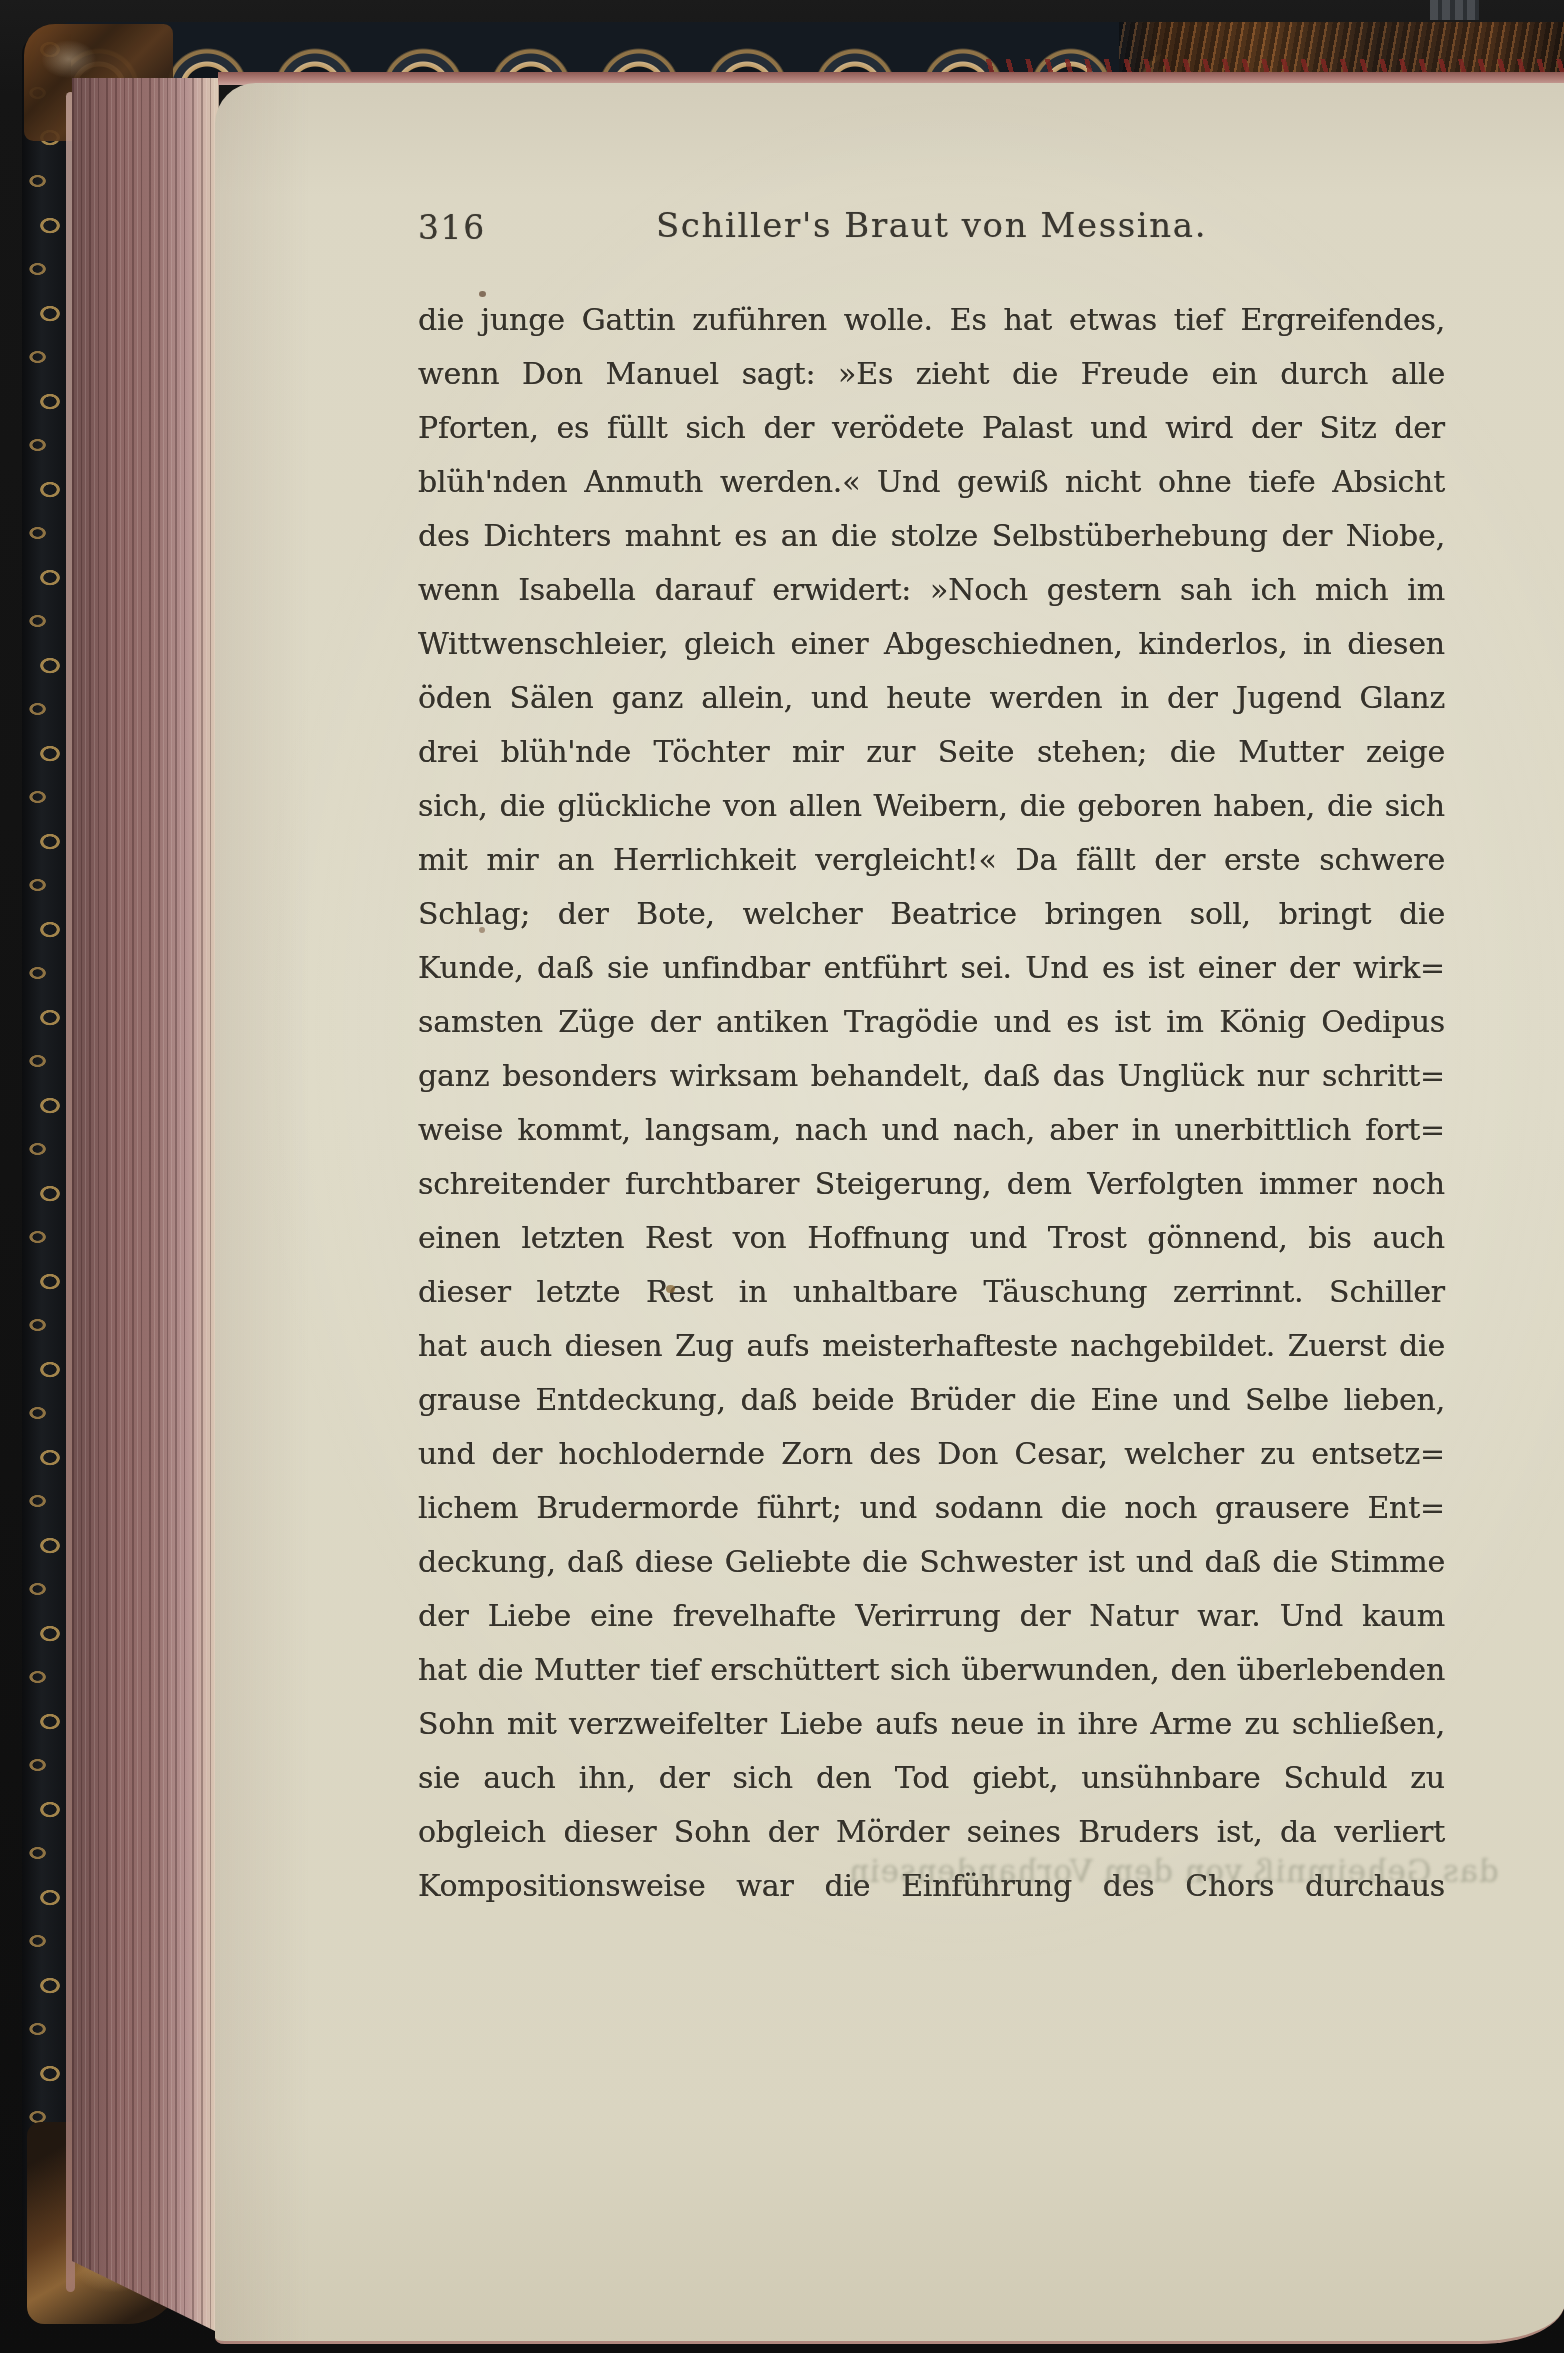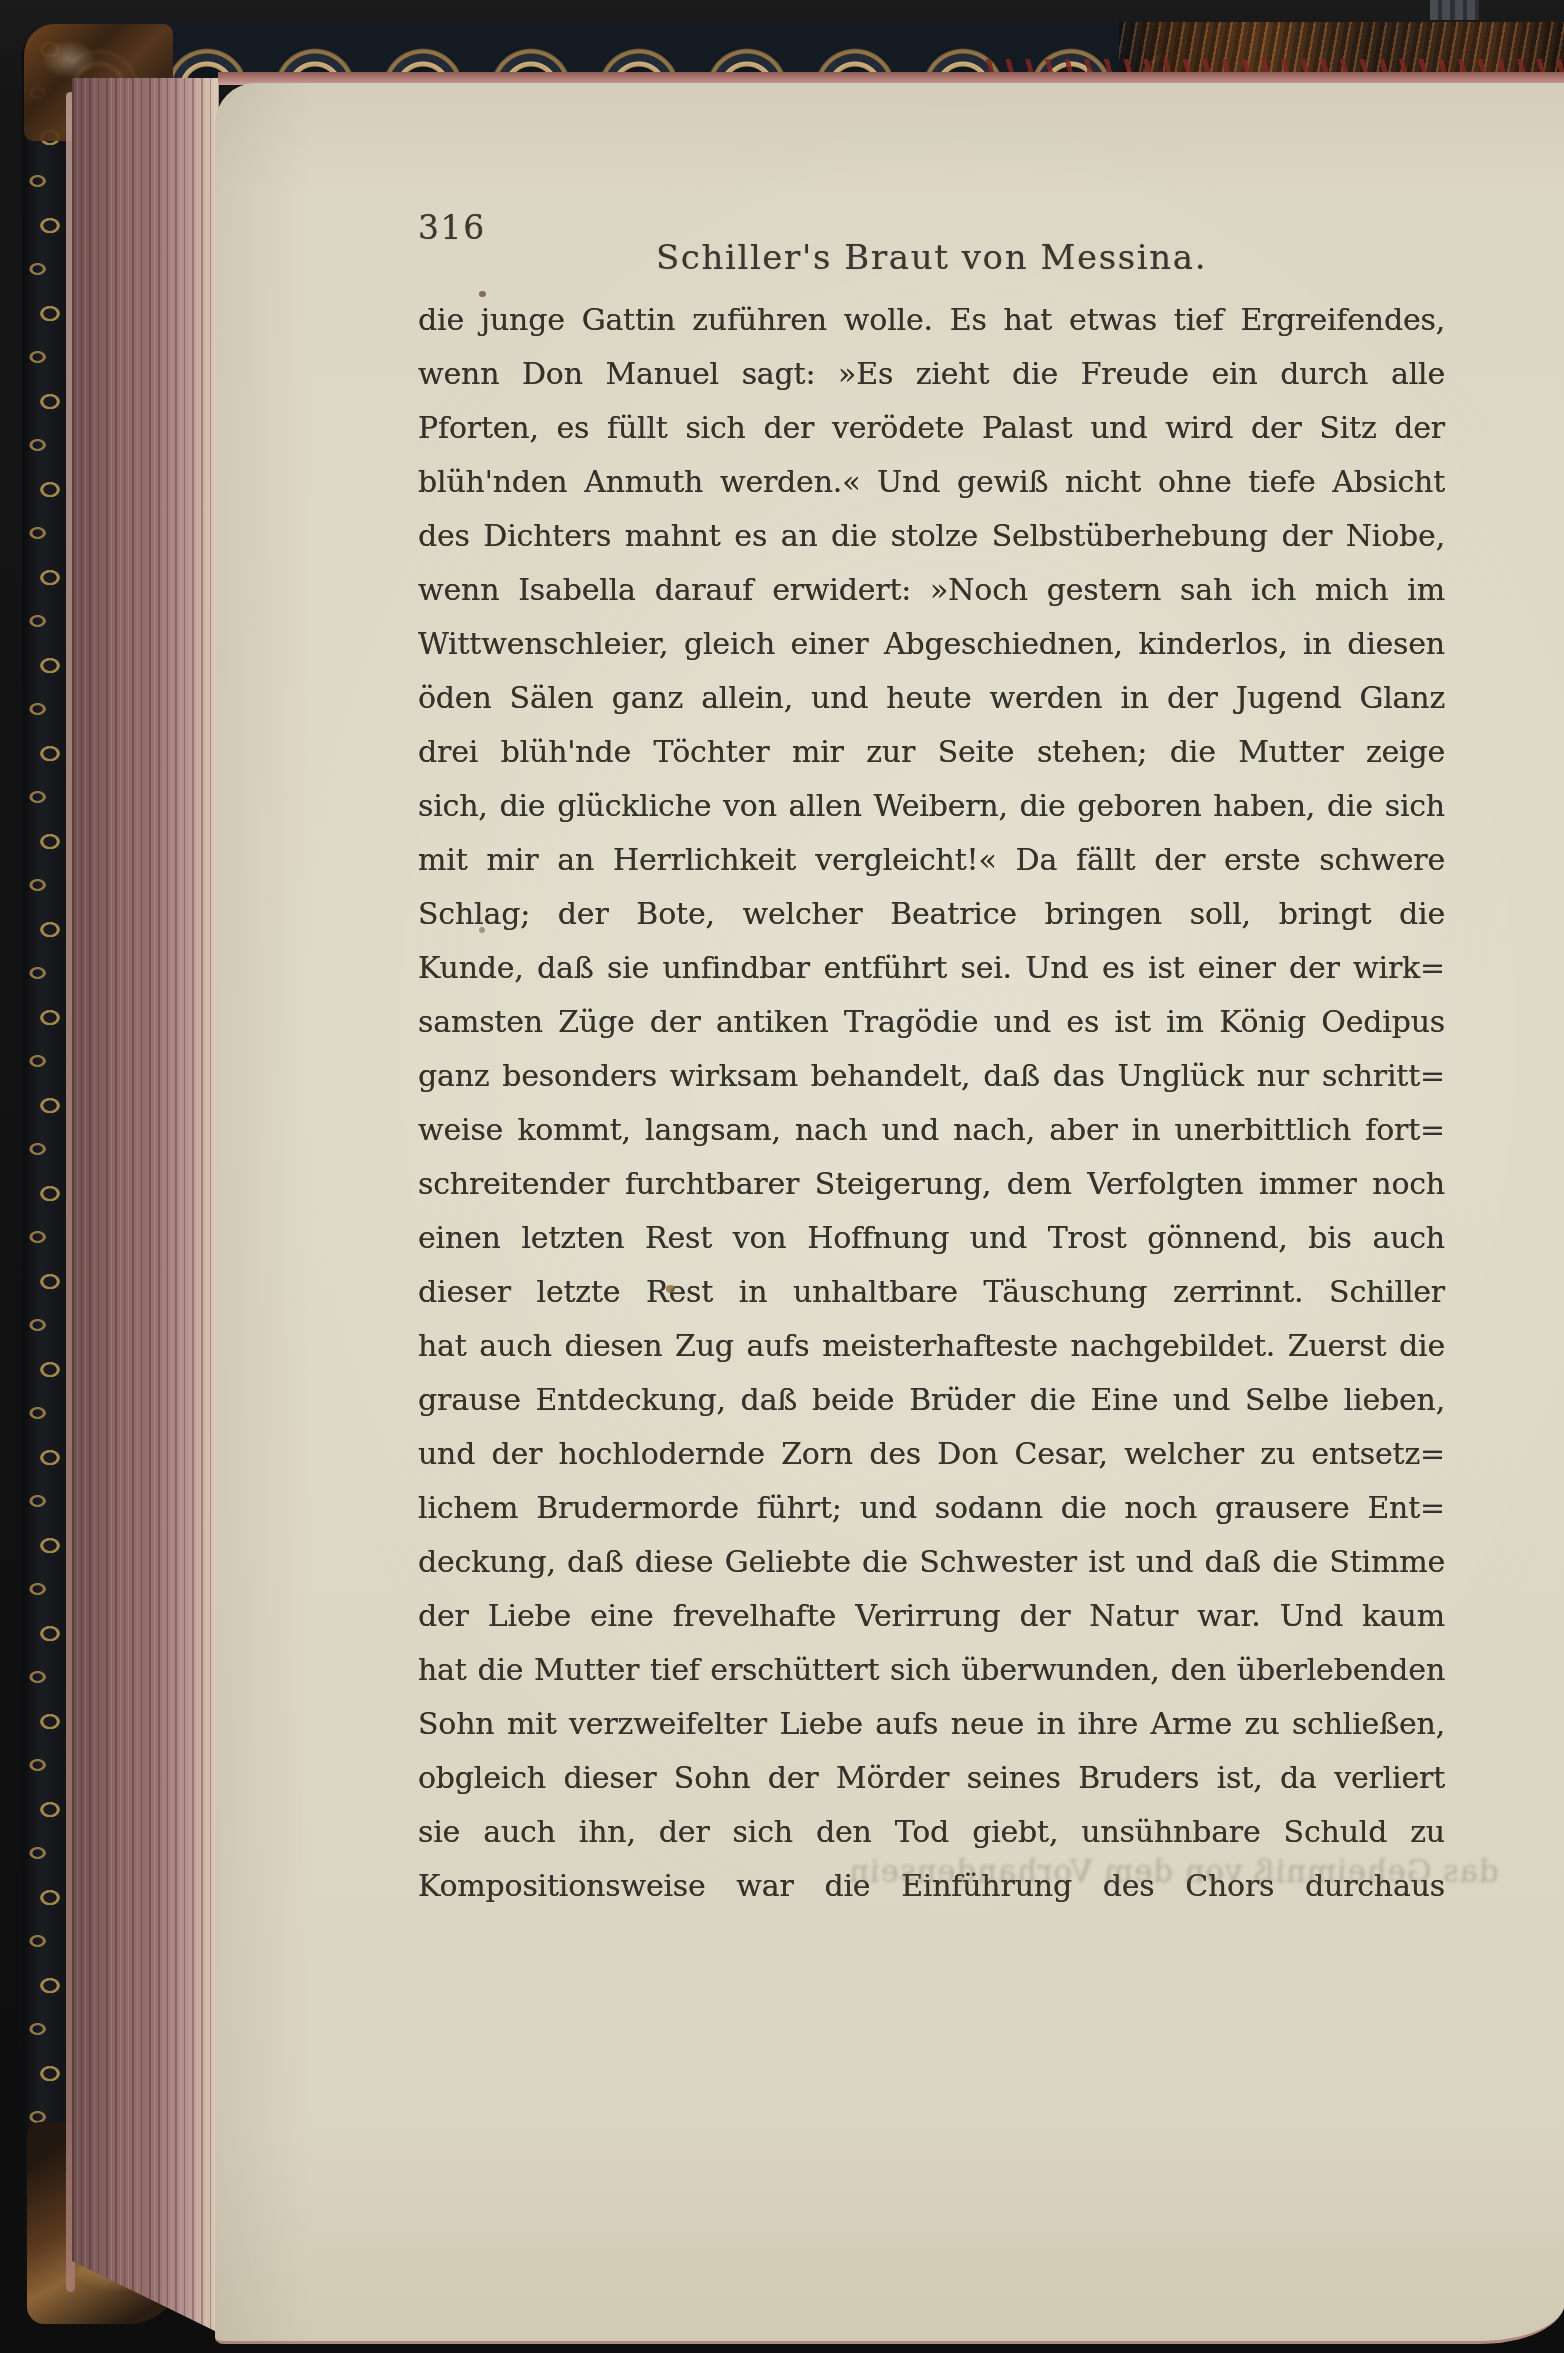--- a/index.html
+++ b/index.html
@@ -95,21 +95,20 @@
   }
   .header{position:absolute;top:122px;left:203px;width:1027px;height:47px;}
   .pnum{
     position:absolute;left:0;top:3.1px;font-size:33px;letter-spacing:1.6px;color:#3c3931;
     text-shadow:0 0 0.8px rgba(60,57,49,.6);
   }
   .ptitle{
     position:absolute;left:0;top:0;width:100%;text-align:center;
     font-size:34px;letter-spacing:1.6px;color:#3a3730;
     text-shadow:0 0 0.8px rgba(58,55,48,.55);
-    margin-top:32px;
   }
   .textblock{position:absolute;top:210px;left:203px;width:1027px;}
   .ln{
     height:54px;line-height:54px;font-size:30px;letter-spacing:-0.2px;
     text-align:justify;text-align-last:justify;white-space:normal;
     color:#35322b;text-shadow:0 0 0.5px rgba(53,50,43,.75);
     overflow:visible;
   }
   .ln-end{text-align-last:left;}
   .ln-indent{text-indent:80px;}
@@ -170,22 +169,22 @@
       <div class="ln">einen letzten Rest von Hoffnung und Trost gönnend, bis auch</div>
       <div class="ln">dieser letzte Rest in unhaltbare Täuschung zerrinnt. Schiller</div>
       <div class="ln">hat auch diesen Zug aufs meisterhafteste nachgebildet. Zuerst die</div>
       <div class="ln">grause Entdeckung, daß beide Brüder die Eine und Selbe lieben,</div>
       <div class="ln">und der hochlodernde Zorn des Don Cesar, welcher zu entsetz=</div>
       <div class="ln">lichem Brudermorde führt; und sodann die noch grausere Ent=</div>
       <div class="ln">deckung, daß diese Geliebte die Schwester ist und daß die Stimme</div>
       <div class="ln">der Liebe eine frevelhafte Verirrung der Natur war. Und kaum</div>
       <div class="ln">hat die Mutter tief erschüttert sich überwunden, den überlebenden</div>
       <div class="ln">Sohn mit verzweifelter Liebe aufs neue in ihre Arme zu schließen,</div>
+      <div class="ln">sie auch ihn, der sich den Tod giebt, unsühnbare Schuld zu</div>
       <div class="ln">obgleich dieser Sohn der Mörder seines Bruders ist, da verliert</div>
-      <div class="ln">sie auch ihn, der sich den Tod giebt, unsühnbare Schuld zu</div>
       <div class="ln">Kompositionsweise war die Einführung des Chors durchaus</div>
     </div>
 
     <div class="ghost">das Geheimniß von dem Vorhandensein</div>
 
     <span class="speck speck1"></span>
     <span class="speck speck2"></span>
     <span class="speck speck3"></span>
   </div>
 

